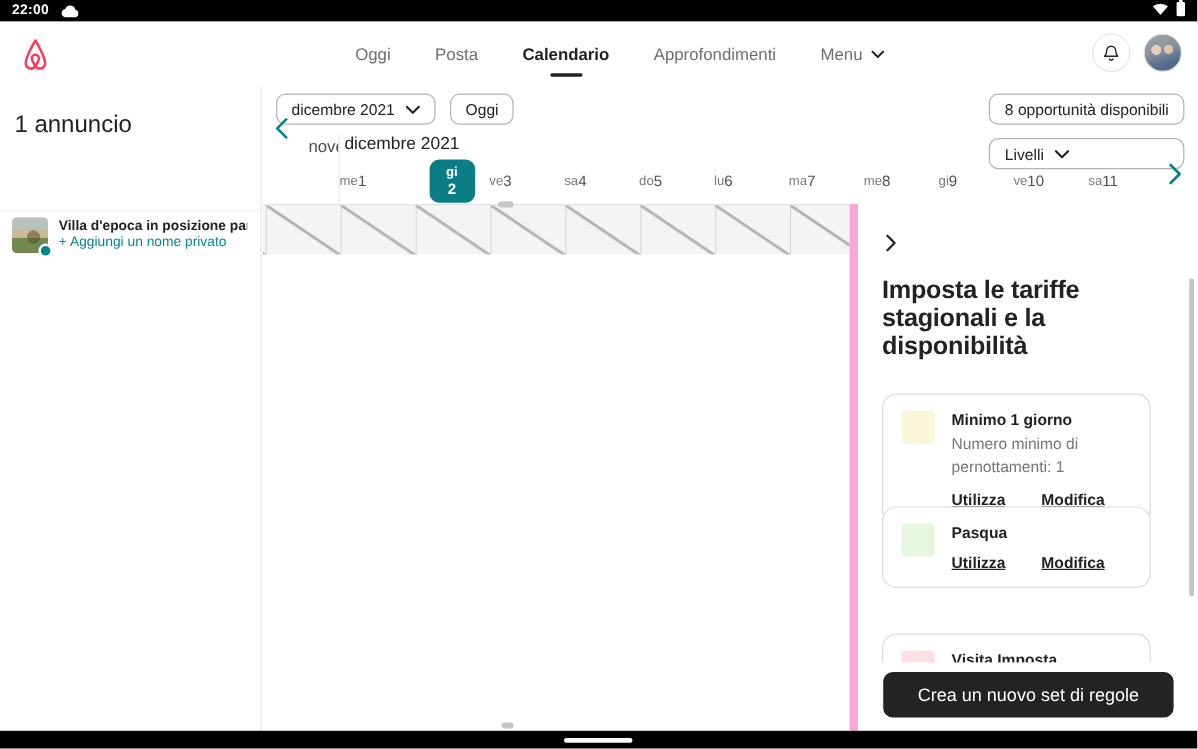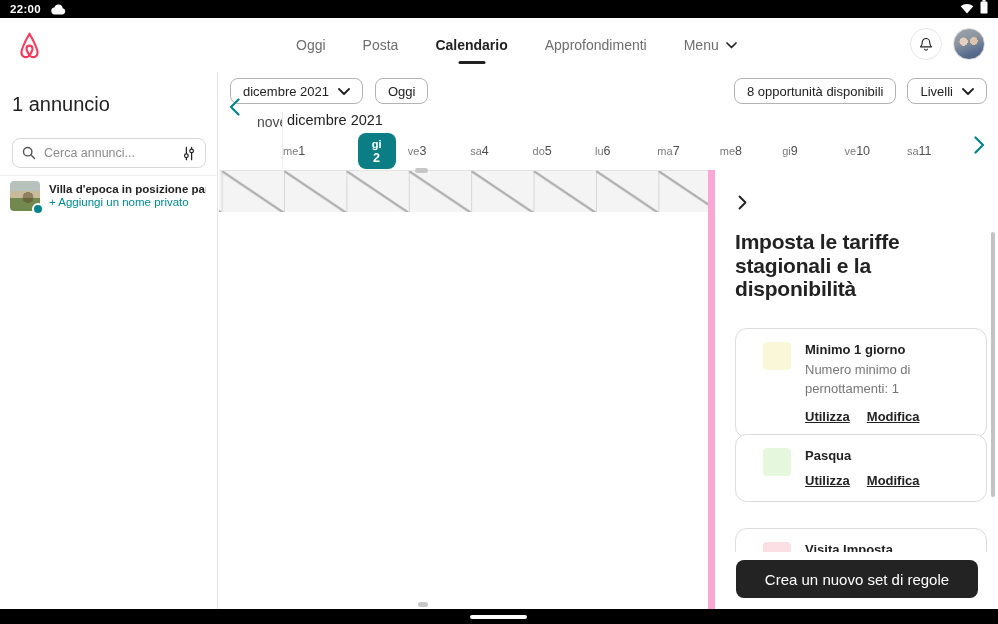--- a/index.html
+++ b/index.html
@@ -52,21 +52,21 @@
       linear-gradient(180deg, #b7c2bd 0 32%, #c9ba9a 32% 58%, #71884f 58% 100%); }
   .thumb-dot { position:absolute; right:-4px; bottom:-4px; width:12px; height:12px; border-radius:50%;
     background:#00848c; border:2px solid #fff; }
   .listing-text { min-width:0; }
   .listing-title { font-size:11.5px; font-weight:700; color:#222; white-space:nowrap; overflow:hidden; }
   .listing-link { font-size:11.5px; color:#008a93; margin-top:1px; white-space:nowrap; }
 
   
   .main { position:absolute; left:219px; top:72px; right:0; bottom:15px; background:#fff; }
   .toolbar-left { position:absolute; left:11px; top:6px; display:flex; gap:12px; }
-  .toolbar-right { position:absolute; right:11px; top:6px; display:flex; gap:11px; }
+  .toolbar-right { position:absolute; right:11px; top:6px; display:flex; gap:11px;flex-direction:column; }
   .pill { height:26px; border:1px solid #b2b2b2; border-radius:8px; background:#fff;
     display:inline-flex; align-items:center; gap:9px; padding:0 12px; font-size:13px; color:#222; cursor:pointer; }
 
   .nov-clip { position:absolute; left:6px; top:40px; width:58px; height:57px; overflow:hidden;
     border-right:1px solid #ececec; }
   .nov-label { position:absolute; left:32px; top:2px; font-size:14px; color:#4a4a4a; white-space:nowrap; }
   .chev-left { position:absolute; left:10px; top:26px; }
   .month-label { position:absolute; left:68px; top:40px; font-size:14.5px; font-weight:500; color:#222; }
   .days { position:absolute; left:64px; top:60px; display:flex; }
   .day { width:62.4px; height:38px; display:flex; flex-direction:row; align-items:center; justify-content:flex-start; cursor:pointer; }
@@ -88,29 +88,29 @@
     background-position:2.6px 0, 2.6px 0; }
   .handle-top { position:absolute; left:196px; top:96px; width:13px; height:5px; background:#c6c6c6; border-radius:3px; }
   .handle-bottom { position:absolute; left:199px; bottom:2px; width:10px; height:5px; background:#c6c6c6; border-radius:3px; }
 
   
   .panel { position:absolute; left:489px; top:98px; right:0; bottom:0; background:#fff;
     border-left:7px solid #f9a8d4; overflow:hidden; }
   .panel-chev { position:absolute; left:23px; top:25px; cursor:pointer; }
   .panel-title { position:absolute; left:20px; top:60px; width:238px; font-size:21px; font-weight:600;
     color:#222; line-height:1.13; letter-spacing:-.2px; }
-  .rule-card { position:absolute; left:20px; width:252px; background:#fff;
-    border:1px solid #dcdcdc; border-radius:12px; padding:13px 27px; display:flex; gap:14px; }
+  .rule-card { position:absolute; left:20px; width:224px; background:#fff;
+    border:1px solid #dcdcdc; border-radius:12px; padding:13px 15px; display:flex; gap:14px; }
   .rule-card.c1 { top:158px; }
-  .rule-card.c2 { top:264px; }
+  .rule-card.c2 { top:252px; }
   .rule-card.c3 { top:358px; }
   .swatch { width:28px; height:28px; border-radius:4px; flex:none; }
   .rule-title { font-size:13px; font-weight:700; color:#222; margin-bottom:4px; }
   .rule-desc { font-size:13px; color:#767676; line-height:1.45; }
-  .rule-links { margin-top:10px; display:flex; gap:17px; }
+  .rule-links { margin-top:10px; display:flex; gap:30px; }
   .rule-link { font-size:13px; font-weight:700; color:#222; text-decoration:underline; cursor:pointer; }
   .panel-footer { position:absolute; left:0; right:0; bottom:0; height:57px; background:#fff; }
   .create-btn { position:absolute; left:21px; right:20px; top:8px; height:38px; background:#232323;
     border:none; border-radius:8px; color:#fff; font-size:15px; font-family:inherit;
     display:flex; align-items:center; justify-content:center; cursor:pointer; }
   .panel-scrollbar { position:absolute; right:3px; top:62px; width:4px; height:265px;
     background:#c3c3c3; border-radius:2px; }
 
   
   .home-bar { position:absolute; left:0; right:0; bottom:0; height:15px; background:#000; }
@@ -176,32 +176,20 @@
           <path d="M12 3.5a5.6 5.6 0 0 0-5.6 5.6c0 4.2-1.6 5.8-2.6 6.9h16.4c-1-1.1-2.6-2.7-2.6-6.9A5.6 5.6 0 0 0 12 3.5Z"></path>
           <path d="M9.9 19.5a2.2 2.2 0 0 0 4.2 0"></path>
         </svg>
       </span>
       <span class="avatar"></span>
     </div>
   </div>
 
   <div class="sidebar">
     <div class="sidebar-title">1 annuncio</div>
-    <div class="search-box">
-      <svg width="14" height="14" viewBox="0 0 16 16" fill="none" stroke="#555" stroke-width="1.6" stroke-linecap="round">
-          <circle cx="6.5" cy="6.5" r="4.8"></circle>
-          <path d="M10.3 10.3 14.3 14.3"></path>
-        </svg>
-      <span class="search-placeholder">Cerca annunci...</span>
-      <svg width="14" height="15" viewBox="0 0 16 17" fill="none" stroke="#222" stroke-width="1.4" stroke-linecap="round">
-          <path d="M5 1.5v14M11 1.5v14"></path>
-          <circle cx="5" cy="11" r="2.1" fill="#fff"></circle>
-          <circle cx="11" cy="5.5" r="2.1" fill="#fff"></circle>
-        </svg>
-    </div>
     <div class="listing-item">
       <span class="thumb">
         <span class="thumb-dot"></span>
       </span>
       <span class="listing-text">
         <div class="listing-title">Villa d'epoca in posizione panorami...</div>
         <div class="listing-link">+ Aggiungi un nome privato</div>
       </span>
     </div>
   </div>

